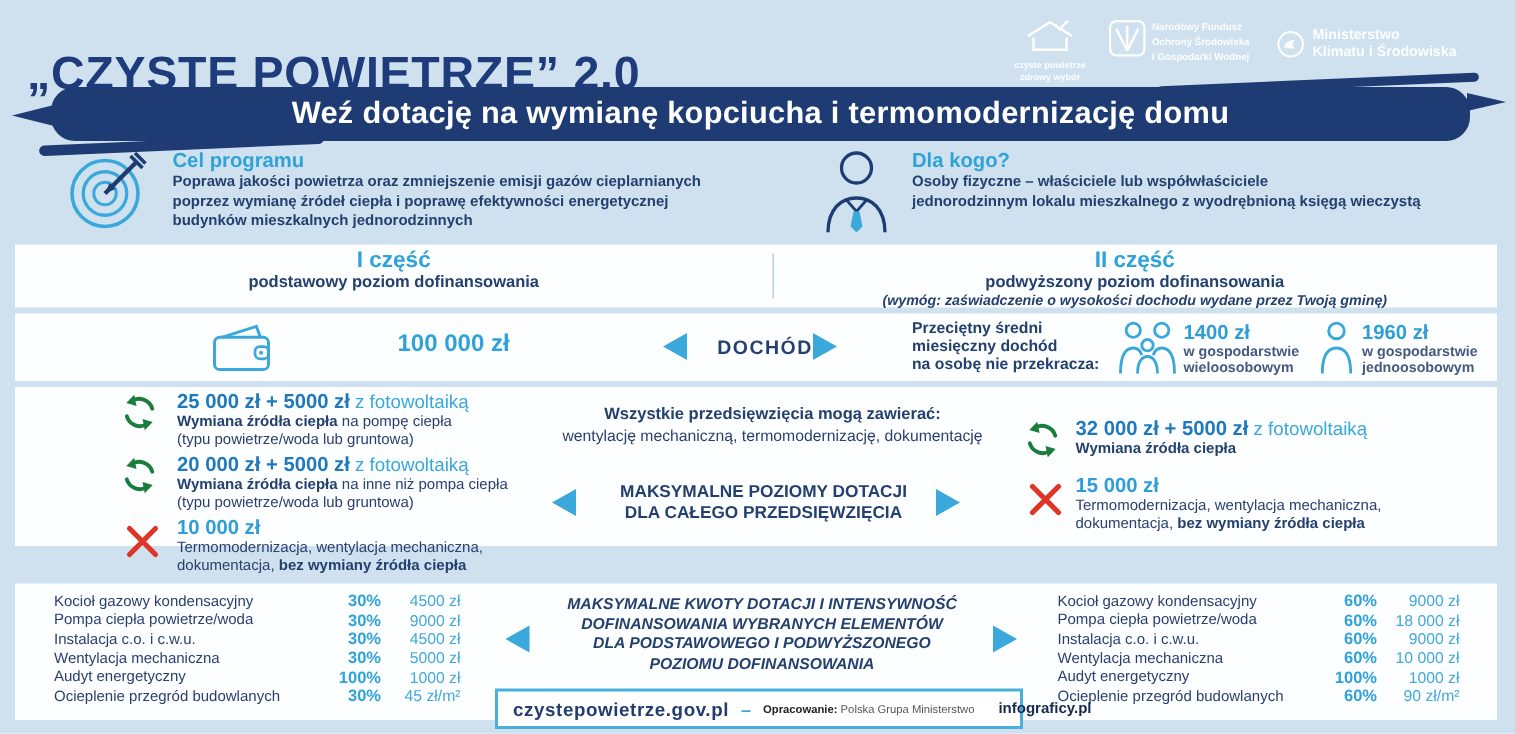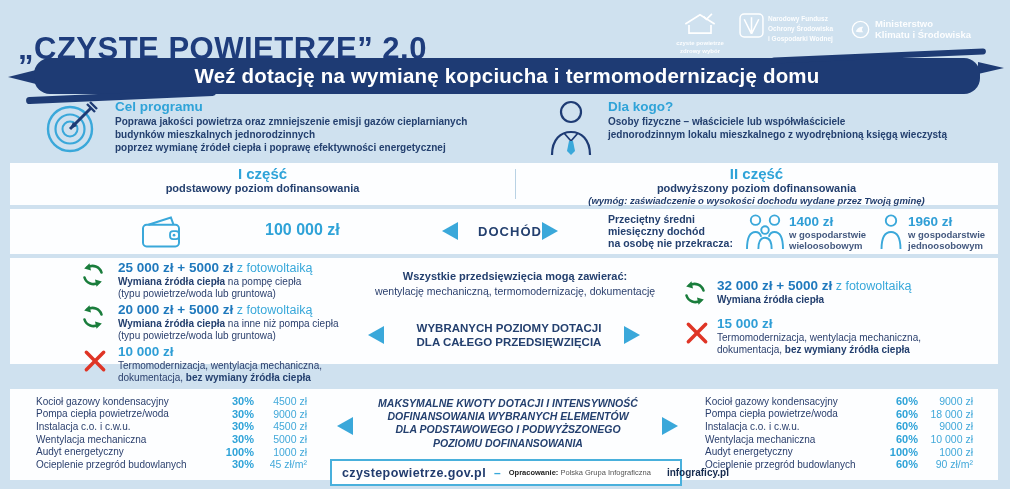--- a/index.html
+++ b/index.html
@@ -169,22 +169,22 @@
     <circle cx="26" cy="30" r="22" fill="none" stroke="#3aa8da" stroke-width="2.4"></circle>
     <circle cx="26" cy="30" r="14.5" fill="none" stroke="#3aa8da" stroke-width="2.2"></circle>
     <circle cx="26" cy="30" r="7.5" fill="none" stroke="#3aa8da" stroke-width="2"></circle>
     <line x1="26" y1="30" x2="47" y2="9" stroke="#1e3b74" stroke-width="3"></line>
     <polygon points="26,30 33,27 29,23" fill="#1e3b74"></polygon>
     <path d="M43 5 L51 13 M46 3 L53 10" stroke="#1e3b74" stroke-width="2.4"></path>
   </svg>
   <div class="abs sec-head goal-head">Cel programu</div>
   <div class="abs sec-lines goal-lines">
     <span>Poprawa jakości powietrza oraz zmniejszenie emisji gazów cieplarnianych</span>
+    <span>poprzez wymianę źródeł ciepła i poprawę efektywności energetycznej</span>
     <span>budynków mieszkalnych jednorodzinnych</span>
-    <span>poprzez wymianę źródeł ciepła i poprawę efektywności energetycznej</span>
   </div>
 
   <svg class="abs who-icon" width="46" height="56" viewBox="0 0 46 56">
     <circle cx="23" cy="13" r="10" fill="none" stroke="#1e3b74" stroke-width="2.2"></circle>
     <path d="M4 56 C4 40 13 33 23 33 C33 33 42 40 42 56" fill="none" stroke="#1e3b74" stroke-width="2.2"></path>
     <path d="M16 34 L23 42 L30 34" fill="none" stroke="#1e3b74" stroke-width="1.8"></path>
     <path d="M21 42 L25 42 L27 52 L23 56 L19 52 Z" fill="#3aa8da"></path>
   </svg>
   <div class="abs sec-head who-head">Dla kogo?</div>
   <div class="abs sec-lines who-lines">
@@ -281,21 +281,21 @@
     <div class="abs grant-text gl-t3">
       <div class="g-amount"><b class="amt-light">10 000 zł</b><span class="g-suffix"></span></div>
       <div class="g-line"><b></b><span>Termomodernizacja, wentylacja mechaniczna,</span></div>
       <div class="g-line"><span>dokumentacja, </span><b>bez wymiany źródła ciepła</b></div>
     </div>
 
     <div class="abs c-head">Wszystkie przedsięwzięcia mogą zawierać:</div>
     <div class="abs c-text">wentylację mechaniczną, termomodernizację, dokumentację</div>
     <div class="abs tri tri-l triC-l"></div>
     <div class="abs axis-lbl axisC-lines">
-      <span>WYBRANYCH POZIOMY DOTACJI</span>
+      <span>MAKSYMALNE POZIOMY DOTACJI</span>
       <span>DLA CAŁEGO PRZEDSIĘWZIĘCIA</span>
     </div>
     <div class="abs tri tri-r triC-r"></div>
 
     <svg class="abs gicon gr-i1" viewBox="0 0 26 26">
       <path d="M21.5 10.5 A9.2 9.2 0 0 0 7.5 5.5" fill="none" stroke="#1a7d3c" stroke-width="2.6" stroke-linecap="round"></path>
       <polygon points="9.5,1.2 4.2,6.6 11,8.6" fill="#1a7d3c"></polygon>
       <path d="M4.5 15.5 A9.2 9.2 0 0 0 18.5 20.5" fill="none" stroke="#1a7d3c" stroke-width="2.6" stroke-linecap="round"></path>
       <polygon points="16.5,24.8 21.8,19.4 15,17.4" fill="#1a7d3c"></polygon>
     </svg>
@@ -388,21 +388,21 @@
           <span class="tname">Ocieplenie przegród budowlanych</span>
           <span class="tpct">60%</span>
           <span class="tval">90 zł/m²</span>
         </div>
     </div>
   </div>
 
   <div class="abs footer">
     <span class="site">czystepowietrze.gov.pl</span>
     <span class="fdash">–</span>
-    <span class="credit"><b>Opracowanie:</b><span> Polska Grupa Infograficzna</span></span>
+    <span class="credit"><b>Opracowanie:</b><span> Polska Grupa Ministerstwo</span></span>
     <svg width="13" height="13" viewBox="0 0 14 14">
       <circle cx="7" cy="7" r="7" fill="#11223f"></circle>
       <rect x="3.1" y="4" width="1.8" height="6" rx=".9" fill="#fff"></rect>
       <rect x="6.1" y="2.6" width="1.8" height="7.4" rx=".9" fill="#fff"></rect>
       <rect x="9.1" y="4" width="1.8" height="6" rx=".9" fill="#fff"></rect>
     </svg>
     <span class="brand">infograficy.pl</span>
   </div>
 
 </div>

